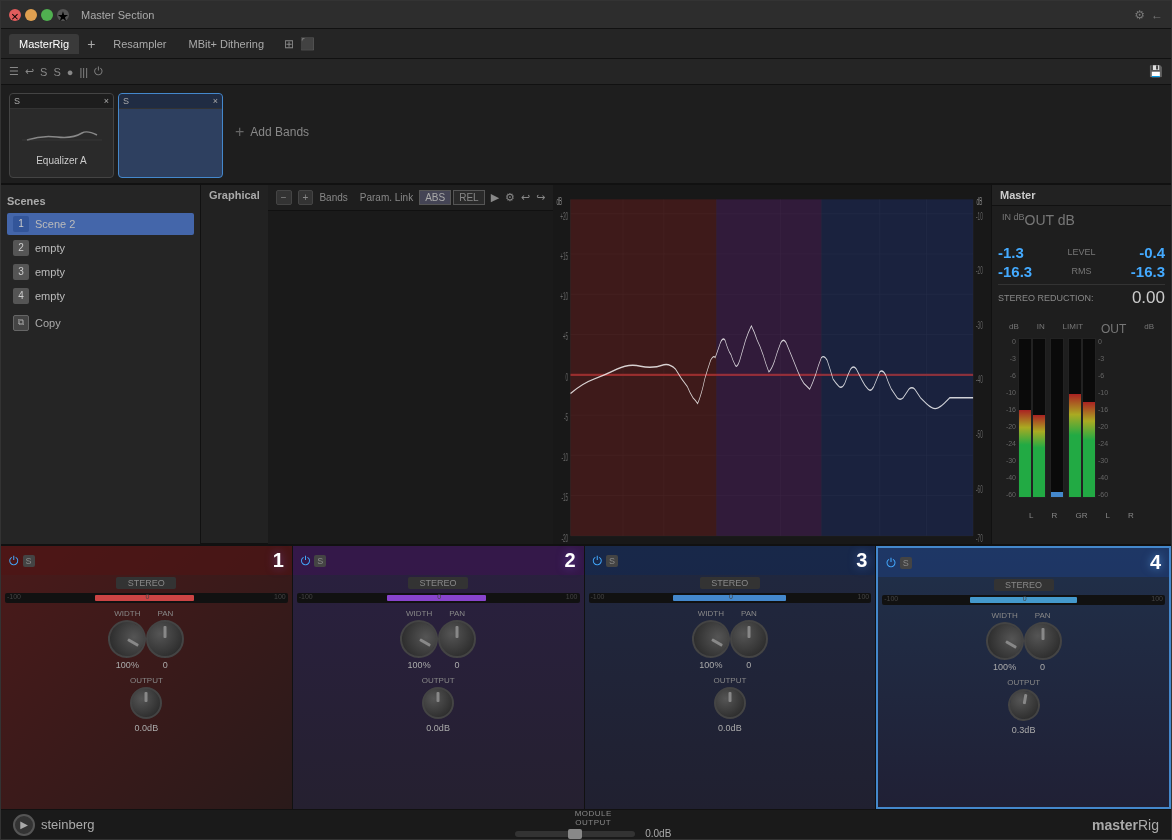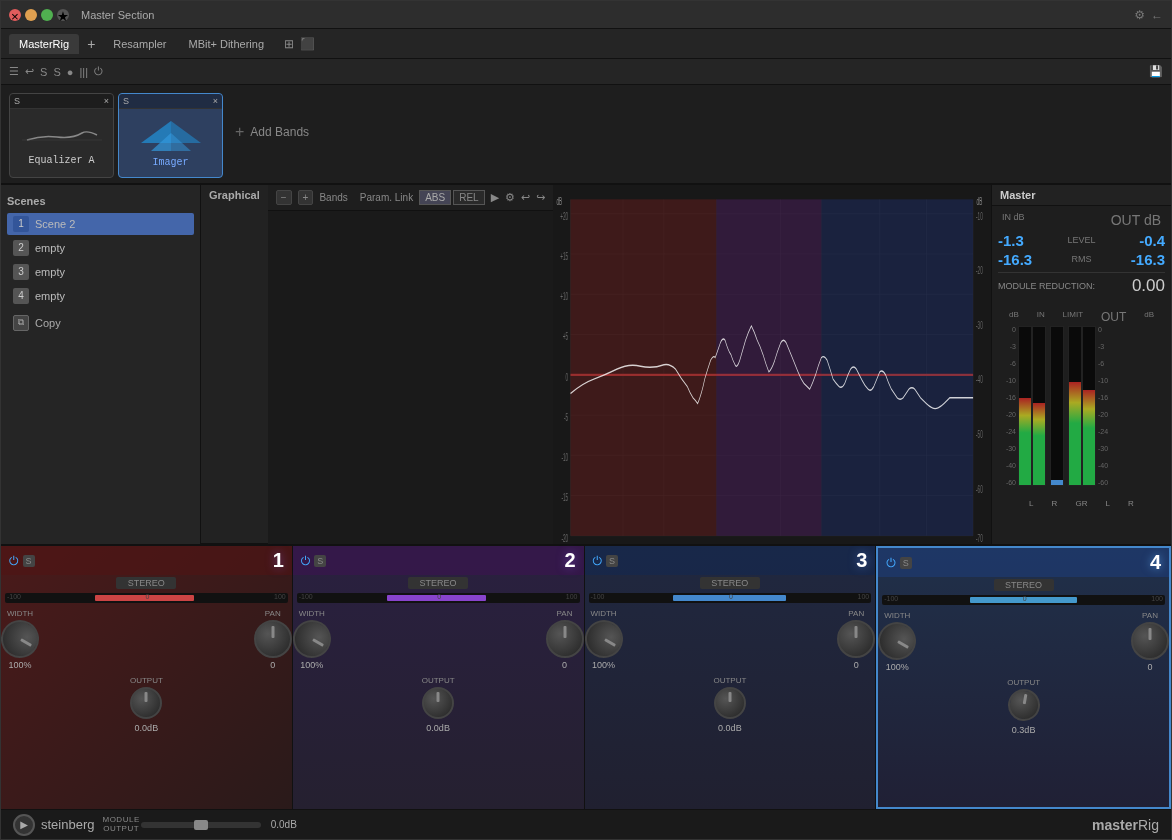--- a/index.html
+++ b/index.html
@@ -246,21 +246,21 @@
     .stereo-meter-fill {
       height: 6px;
       border-radius: 1px;
       position: absolute;
       top: 2px;
     }
 
     
     .knobs-row {
       display: flex;
-      justify-content: space-between;
+      justify-content: center;
       padding: 4px 0;
     }
     .knob-group {
       display: flex;
       flex-direction: column;
       align-items: center;
       gap: 2px;
     }
     .knob-label { color: #888; font-size: 8px; text-transform: uppercase; text-align: center; }
     .knob-value { color: #aaa; font-size: 9px; }
@@ -318,21 +318,21 @@
       width: 22px; height: 22px;
       border-radius: 50%;
       background: #333;
       border: 2px solid #555;
       display: flex; align-items: center; justify-content: center;
       color: #aaa; font-size: 10px;
     }
     .module-output-section {
       flex: 1;
       display: flex;
-      flex-direction: row;
+      flex-direction: column;
       align-items: center;
       gap: 1px;
     }
     .mo-slider-row { display: flex; align-items: center; gap: 4px; }
     .mo-slider { width: 120px; height: 6px; background: #333; border-radius: 3px; position: relative; cursor: pointer; }
     .mo-slider-thumb { width: 14px; height: 10px; background: #888; border-radius: 2px; position: absolute; top: -2px; left: 50%; transform: translateX(-50%); cursor: pointer; }
     .mo-value { color: #aaa; font-size: 10px; margin-left: 6px; }
     .masterrig-logo { color: #ccc; font-size: 14px; font-weight: bold; margin-left: auto; }
     .masterrig-logo span { color: #aaa; font-weight: normal; }
 
@@ -374,21 +374,20 @@
       font-size: 9px;
       color: #aaa;
     }
     .module-card-body {
       display: flex;
       flex-direction: column;
       align-items: center;
       justify-content: center;
       height: calc(100% - 20px);
       padding: 2px;
-      font-family: Liberation Mono, monospace;
     }
     .module-card-name {
       font-size: 10px;
       color: #ccc;
       text-align: center;
       margin-top: 2px;
     }
 
     .add-module {
       display: flex;
@@ -503,30 +502,20 @@
               <line x1="0" y1="25" x2="80" y2="25" stroke="#444" stroke-width="0.5"></line>
             </svg>
             <span class="module-card-name">Equalizer A</span>
           </div>
         </div>
 
         <div class="module-card active">
           <div class="module-card-hdr">
             <span style="font-size:9px">S</span>
             <span style="font-size:9px">×</span>
-          </div>
-          <div class="module-card-body">
-            <svg width="80" height="42">
-
-              <polygon points="10,30 40,8 40,30" fill="#2288cc" opacity="0.8"></polygon>
-              <polygon points="70,30 40,8 40,30" fill="#2288cc" opacity="0.6"></polygon>
-              <polygon points="20,38 40,20 40,38" fill="#3399dd" opacity="0.7"></polygon>
-              <polygon points="60,38 40,20 40,38" fill="#3399dd" opacity="0.5"></polygon>
-            </svg>
-            <span class="module-card-name" style="color:#7af">Imager</span>
           </div>
         </div>
 
         <div class="add-module">
           <span class="add-plus">+</span>
           <span>Add Bands</span>
         </div>
       </div>
 
       <div class="top-section">
@@ -655,39 +644,39 @@
               <text x="6" y="14" fill="#888" font-size="8">dB</text>
               <text x="726" y="14" fill="#888" font-size="8">dB</text>
             </svg>
           </div>
         </div>
 
         <div class="right-panel">
           <div class="master-header">Master</div>
           <div class="master-levels">
 
-            <div style="display:flex; justify-content:space-between; padding: 0 4px; margin-bottom:4px">
+            <div style="display:flex; padding: 0 4px; margin-bottom:16px">
               <span style="color:#777;font-size:9px">IN dB</span>
               <span style="color:#777;font-size:14px">OUT dB</span>
             </div>
 
             <div style="display:flex; align-items:center; justify-content:space-between; margin-bottom:2px">
               <span style="color:#4af;font-size:15px;font-weight:bold">-1.3</span>
               <span style="color:#777;font-size:9px">LEVEL</span>
               <span style="color:#4af;font-size:15px;font-weight:bold">-0.4</span>
             </div>
 
             <div style="display:flex; align-items:center; justify-content:space-between; margin-bottom:4px">
               <span style="color:#4af;font-size:15px;font-weight:bold">-16.3</span>
               <span style="color:#777;font-size:9px">RMS</span>
               <span style="color:#4af;font-size:15px;font-weight:bold">-16.3</span>
             </div>
 
             <div style="display:flex; align-items:center; justify-content:space-between; border-top:1px solid #333; padding-top:3px; margin-bottom:4px">
-              <span style="color:#888;font-size:9px">MODULE REDUCTION:</span>
+              <span style="color:#888;font-size:9px">STEREO REDUCTION:</span>
               <span style="color:#ccc;font-size:17px">0.00</span>
             </div>
           </div>
 
           <div class="vu-meters">
 
             <div style="display:flex; justify-content:space-around; margin-bottom:2px; padding:0 4px">
               <span style="color:#777;font-size:8px">dB</span>
               <span style="color:#777;font-size:8px">IN</span>
               <span style="color:#777;font-size:8px">LIMIT</span>

